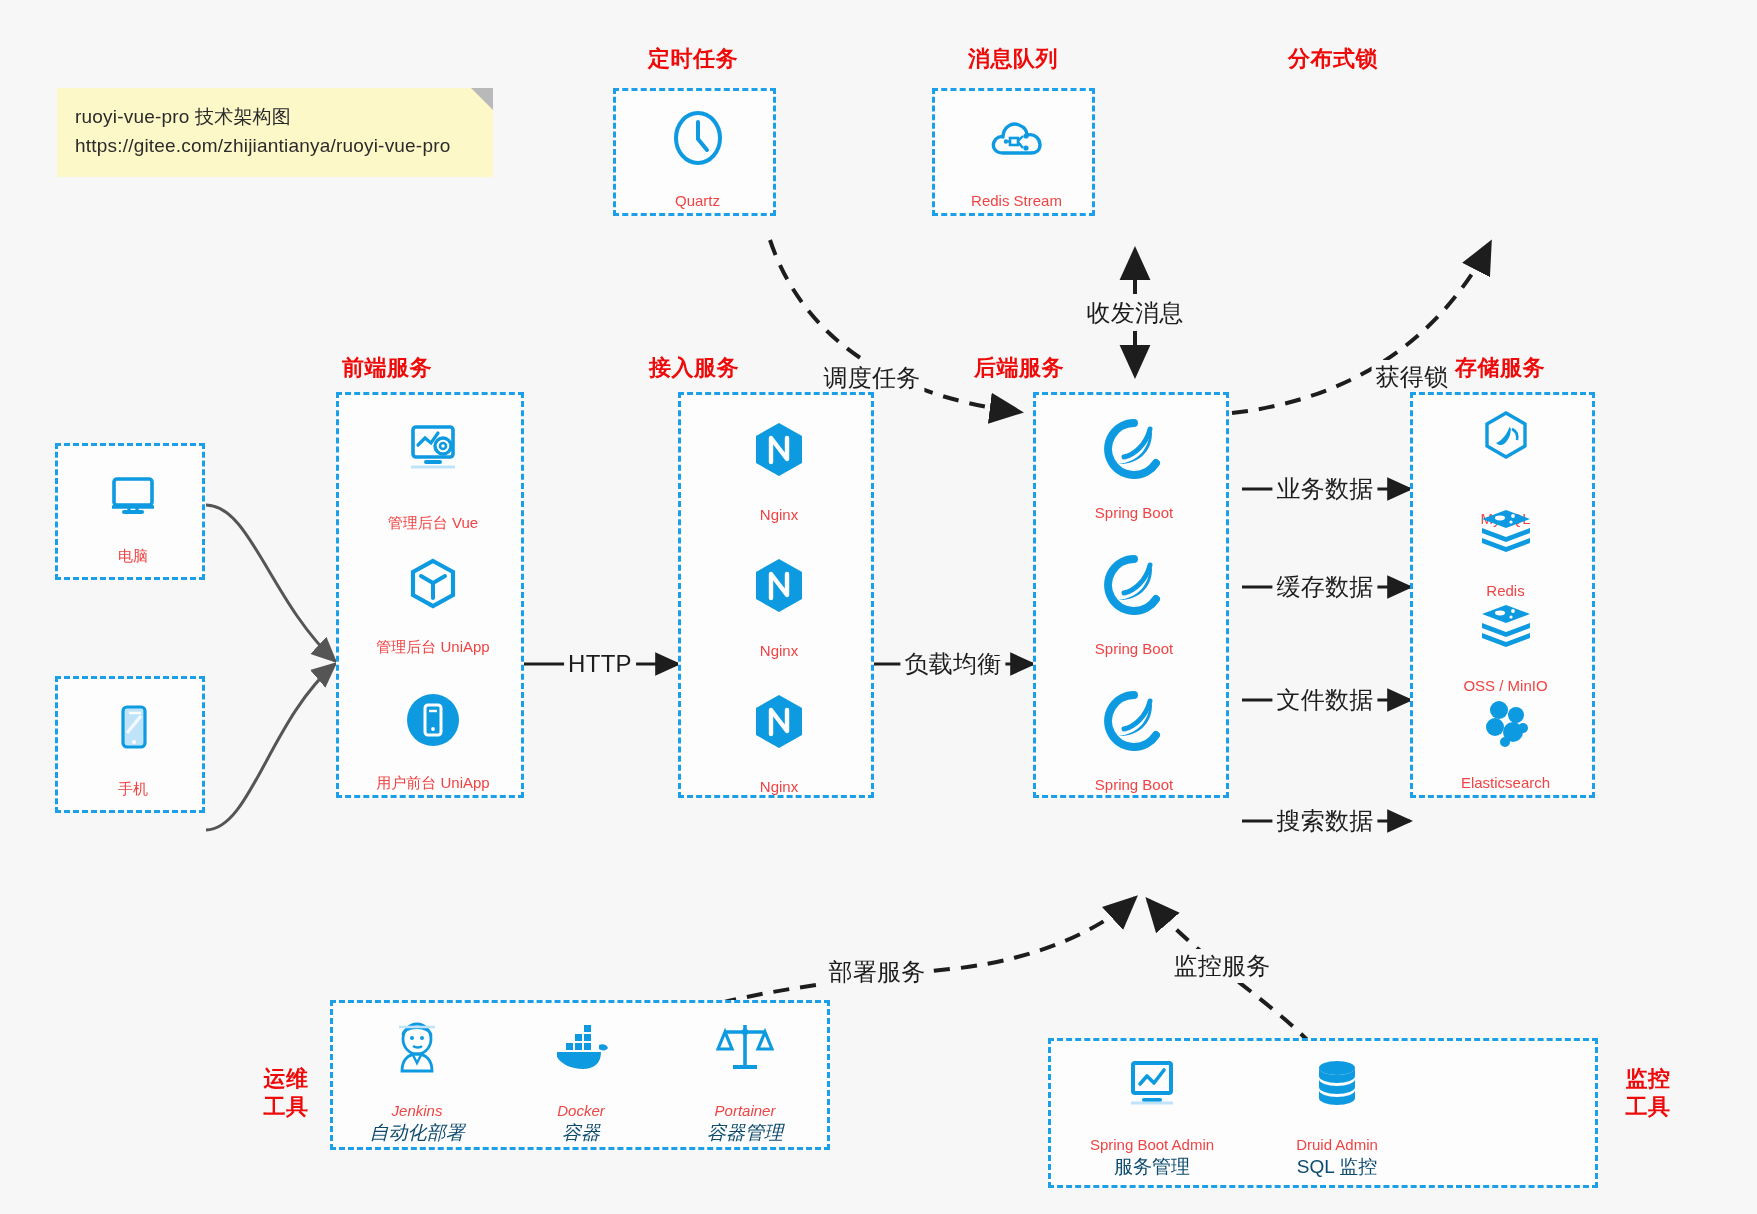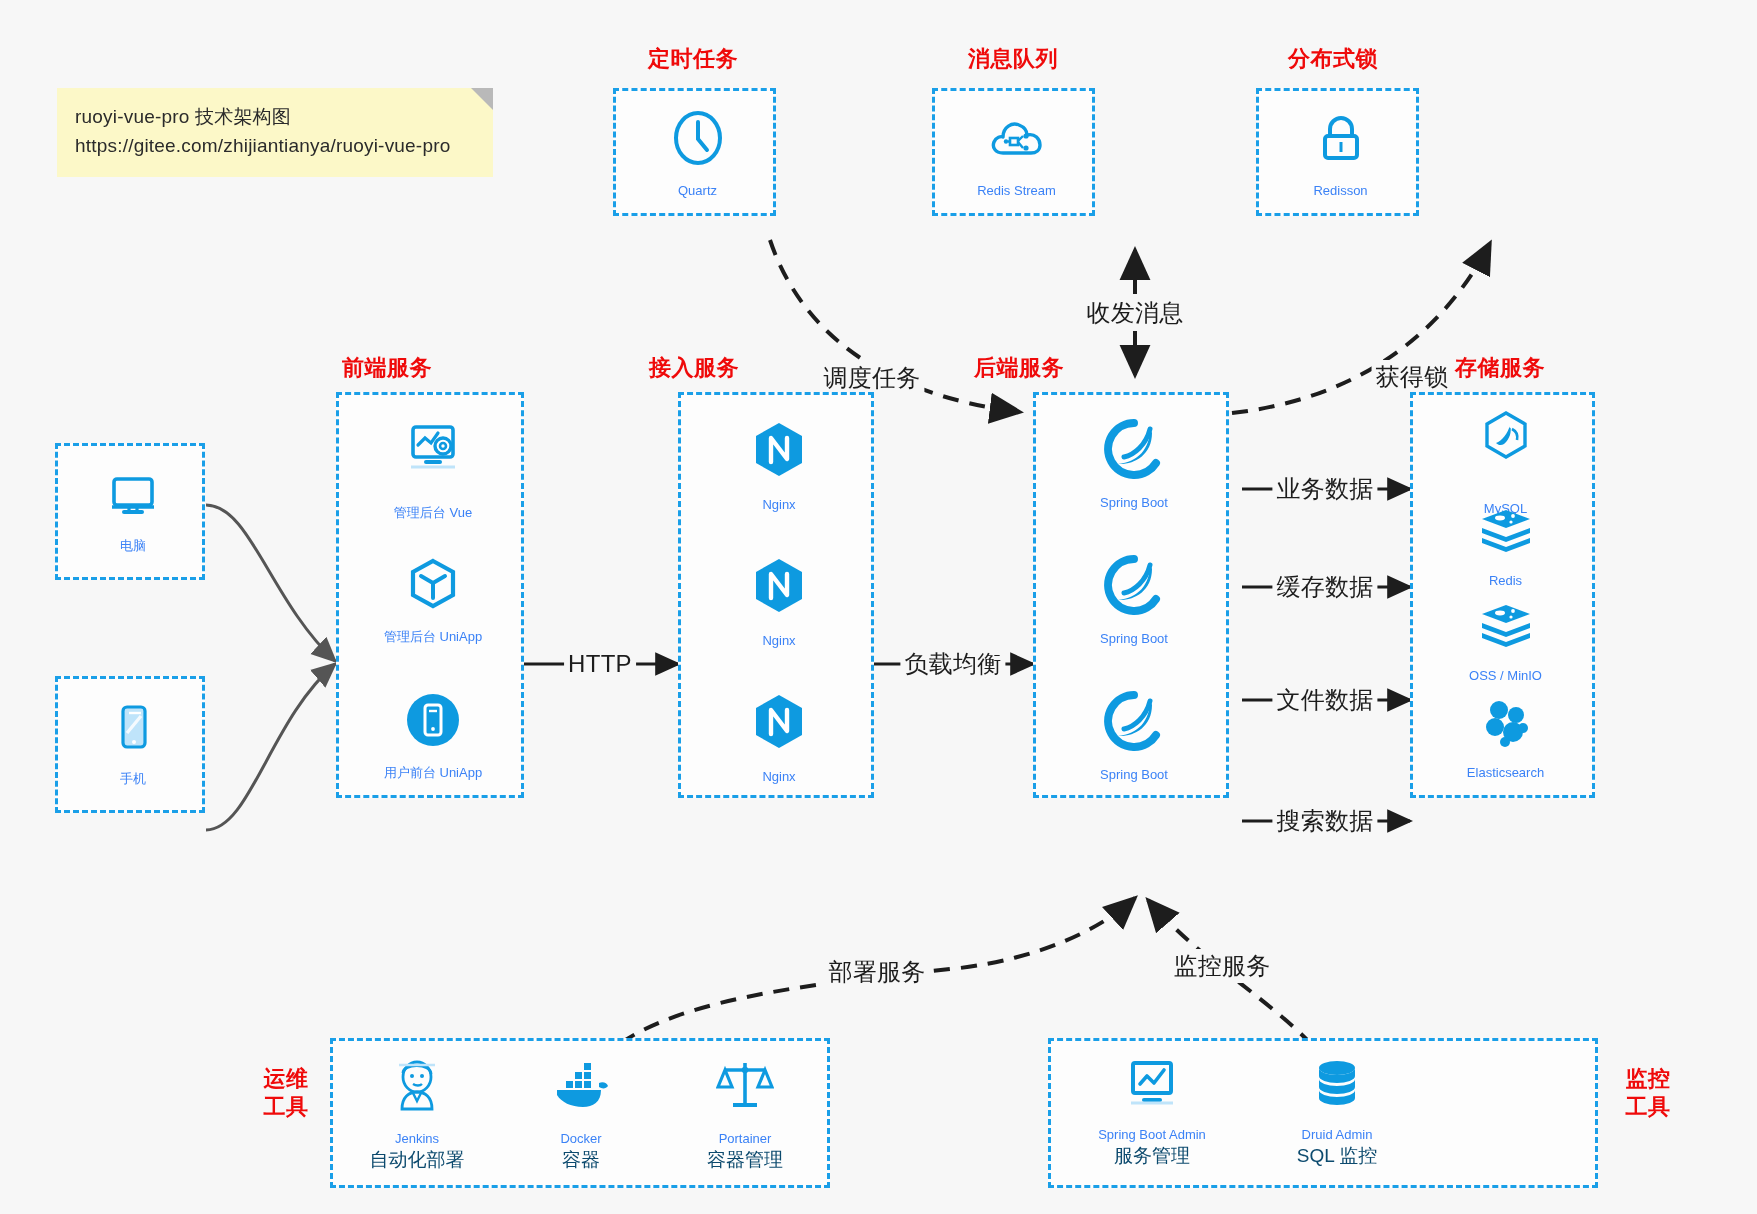--- a/index.html
+++ b/index.html
@@ -52,23 +52,23 @@
   
   .cell {
     position: absolute;
     display: flex;
     flex-direction: column;
     align-items: center;
     justify-content: flex-start;
     text-align: center;
   }
   .cell .cap {
-    font-size: 13px;
-    color: #3b82f6;
-    margin-top: 12px;
+    font-size: 15px;
+    color: #ef4444;
+    margin-top: 20px;
     line-height: 1.3;
     white-space: nowrap;
   }
   .cell .cap2 {
     font-size: 19px;
     color: #0c4a6e;
     line-height: 1.3;
     white-space: nowrap;
   }
   .ico { display:block; }
@@ -156,32 +156,20 @@
           <path d="M30 32 L35 27 M30 33 L35 39" stroke="#0e9ae0" stroke-width="2.4" fill="none"></path>
           <circle cx="18" cy="32.5" r="2.2" fill="#0e9ae0"></circle>
           <path d="M20 32.5 L22 32.5" stroke="#0e9ae0" stroke-width="2.4"></path>
         </svg>
       </span>
       <span class="cap">Redis Stream</span>
     </div>
   </div>
 
   <div class="group-title" style="left:1288px; top:44px;">分布式锁</div>
-  <div class="group" style="left:1256px; top:88px; width:163px; height:128px;">
-    <div class="cell" style="left:0; top:18px; width:163px;">
-      <span class="ico">
-        <svg width="58" height="58" viewBox="0 0 58 58">
-          <path d="M18 27 L18 20 A11 11 0 0 1 40 20 L40 27" fill="none" stroke="#0e9ae0" stroke-width="4"></path>
-          <rect x="13" y="27" width="32" height="22" rx="3" fill="none" stroke="#0e9ae0" stroke-width="4"></rect>
-          <path d="M29 33 L29 43" stroke="#0e9ae0" stroke-width="3"></path>
-        </svg>
-      </span>
-      <span class="cap">Redisson</span>
-    </div>
-  </div>
 
   <div class="elabel" style="left:872px; top:378px;">调度任务</div>
   <div class="elabel" style="left:1135px; top:313px;">收发消息</div>
   <div class="elabel" style="left:1412px; top:377px;">获得锁</div>
 
   <div class="group" style="left:55px; top:443px; width:150px; height:137px;">
     <div class="cell" style="left:0; top:20px; width:150px;">
       <span class="ico">
         <svg width="56" height="56" viewBox="0 0 56 56">
           <rect x="9" y="13" width="38" height="26" rx="3" fill="none" stroke="#0e9ae0" stroke-width="3.6"></rect>
@@ -386,21 +374,21 @@
     </div>
   </div>
 
   <div class="elabel" style="left:877px; top:972px;">部署服务</div>
   <div class="elabel" style="left:1222px; top:966px;">监控服务</div>
 
   <div class="group-title side" style="left:258px; top:1065px; width:56px;">
     <div>运维</div>
     <div>工具</div>
   </div>
-  <div class="group" style="left:330px; top:1038px; width:500px; height:150px;">
+  <div class="group" style="left:330px; top:1000px; width:500px; height:150px;font-style:italic;">
 
     <div class="cell" style="left:8px; top:16px; width:152px;">
       <span class="ico">
         <svg width="56" height="58" viewBox="0 0 56 58">
           <ellipse cx="28" cy="20" rx="14" ry="15" fill="none" stroke="#0e9ae0" stroke-width="2.8"></ellipse>
           <path d="M14 16 C14 6 42 6 42 17" fill="none" stroke="#0e9ae0" stroke-width="2.8"></path>
           <circle cx="23" cy="19" r="2" fill="#0e9ae0"></circle>
           <circle cx="33" cy="19" r="2" fill="#0e9ae0"></circle>
           <path d="M24 27 C27 29 31 29 33 27" fill="none" stroke="#0e9ae0" stroke-width="2.4"></path>
           <path d="M13 52 C13 40 20 35 28 35 C36 35 43 40 43 52 Z" fill="none" stroke="#0e9ae0" stroke-width="2.8"></path>

